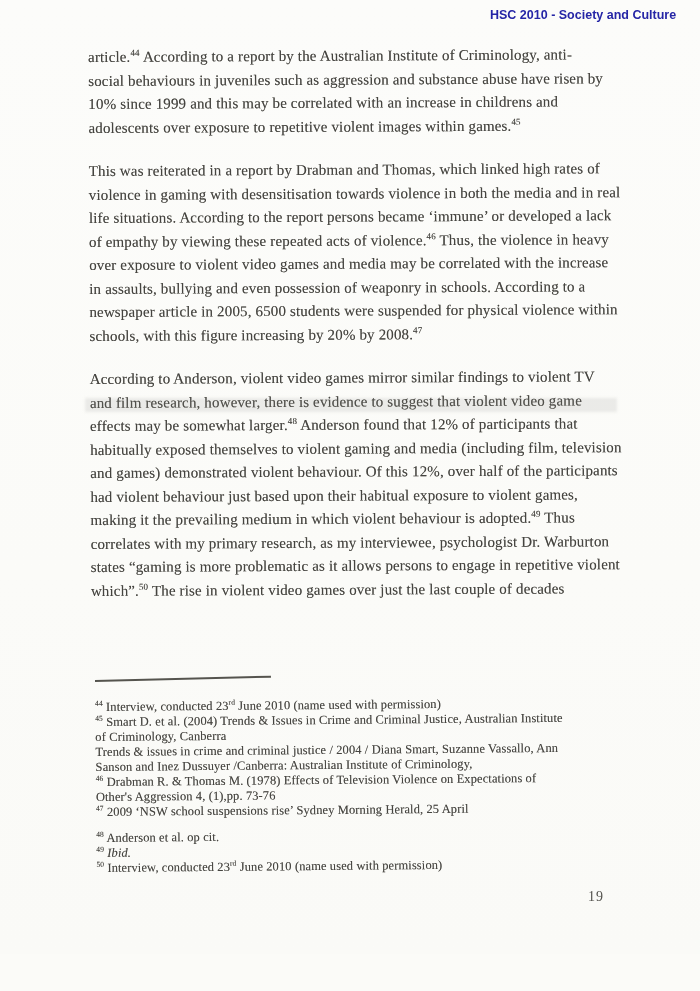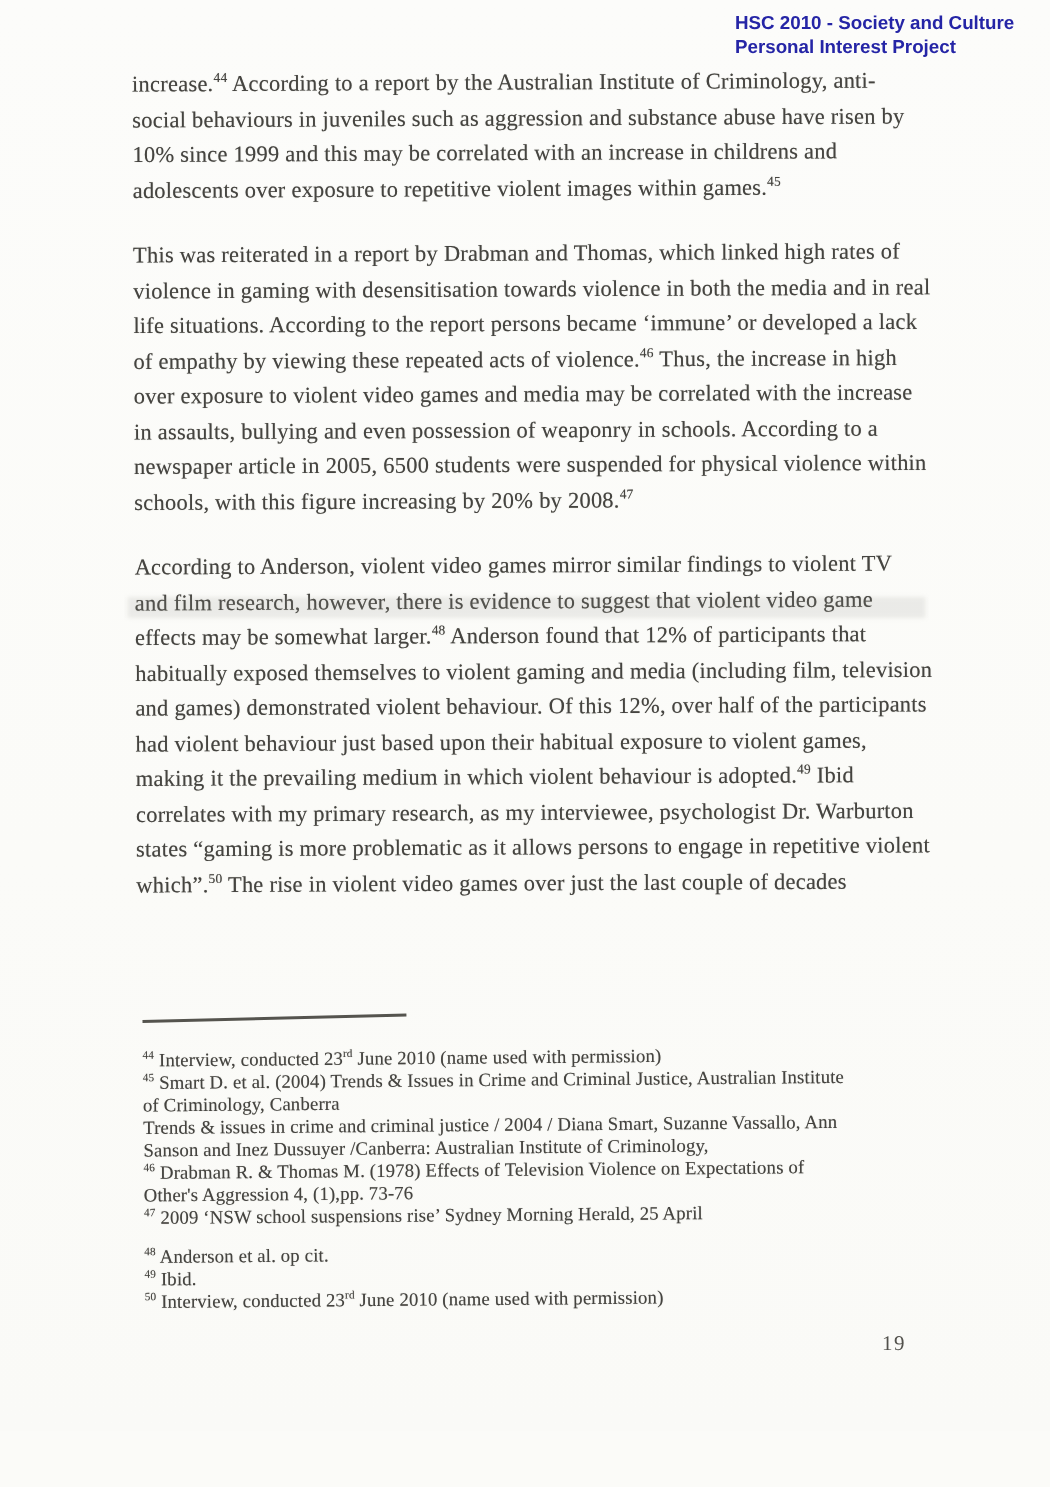--- a/index.html
+++ b/index.html
@@ -43,21 +43,21 @@
     transform-origin: left top;
     text-shadow: 0 0 0.5px rgba(80, 78, 70, 0.55);
   }
   .body-text .para { margin: 0 0 20px 0; }
   .tline { white-space: nowrap; }
   sup {
     font-size: 0.6em;
     line-height: 0;
     vertical-align: super;
   }
-  .it { }
+  .it { font-style: italic; }
   
   .scan-smudge {
     position: absolute;
     left: 85px;
     top: 398px;
     width: 532px;
     height: 14px;
     background: rgba(150, 148, 140, 0.16);
     filter: blur(1.5px);
     pointer-events: none;
@@ -95,48 +95,47 @@
     color: #52514c;
   }
 </style>
 </head>
 <body>
 
 <div class="page">
 
   <div class="doc-header" style="color: rgb(37, 37, 166);">
     <div>HSC 2010 - Society and Culture</div>
-    <div>Personal Interest Project</div>
   </div>
 
   <div class="body-text">
     <div class="para">
-        <div class="tline"><span>increase.</span><sup>44</sup><span> According to a report by the Australian Institute of Criminology, anti-</span></div>
+        <div class="tline"><span>article.</span><sup>44</sup><span> According to a report by the Australian Institute of Criminology, anti-</span></div>
         <div class="tline"><span>social behaviours in juveniles such as aggression and substance abuse have risen by</span></div>
         <div class="tline"><span>10% since 1999 and this may be correlated with an increase in childrens and</span></div>
         <div class="tline"><span>adolescents over exposure to repetitive violent images within games.</span><sup>45</sup></div>
       </div>
     <div class="para">
         <div class="tline"><span>This was reiterated in a report by Drabman and Thomas, which linked high rates of</span></div>
         <div class="tline"><span>violence in gaming with desensitisation towards violence in both the media and in real</span></div>
         <div class="tline"><span>life situations. According to the report persons became ‘immune’ or developed a lack</span></div>
-        <div class="tline"><span>of empathy by viewing these repeated acts of violence.</span><sup>46</sup><span> Thus, the increase in high</span></div>
+        <div class="tline"><span>of empathy by viewing these repeated acts of violence.</span><sup>46</sup><span> Thus, the violence in heavy</span></div>
         <div class="tline"><span>over exposure to violent video games and media may be correlated with the increase</span></div>
         <div class="tline"><span>in assaults, bullying and even possession of weaponry in schools. According to a</span></div>
         <div class="tline"><span>newspaper article in 2005, 6500 students were suspended for physical violence within</span></div>
         <div class="tline"><span>schools, with this figure increasing by 20% by 2008.</span><sup>47</sup></div>
       </div>
     <div class="para">
         <div class="tline"><span>According to Anderson, violent video games mirror similar findings to violent TV</span></div>
         <div class="tline"><span>and film research, however, there is evidence to suggest that violent video game</span></div>
         <div class="tline"><span>effects may be somewhat larger.</span><sup>48</sup><span> Anderson found that 12% of participants that</span></div>
         <div class="tline"><span>habitually exposed themselves to violent gaming and media (including film, television</span></div>
         <div class="tline"><span>and games) demonstrated violent behaviour. Of this 12%, over half of the participants</span></div>
         <div class="tline"><span>had violent behaviour just based upon their habitual exposure to violent games,</span></div>
-        <div class="tline"><span>making it the prevailing medium in which violent behaviour is adopted.</span><sup>49</sup><span> Ibid</span></div>
+        <div class="tline"><span>making it the prevailing medium in which violent behaviour is adopted.</span><sup>49</sup><span> Thus</span></div>
         <div class="tline"><span>correlates with my primary research, as my interviewee, psychologist Dr. Warburton</span></div>
         <div class="tline"><span>states “gaming is more problematic as it allows persons to engage in repetitive violent</span></div>
         <div class="tline"><span>which”.</span><sup>50</sup><span> The rise in violent video games over just the last couple of decades</span></div>
       </div>
   </div>
 
   <div class="scan-smudge"></div>
 
   <div class="footnote-separator"></div>
 

